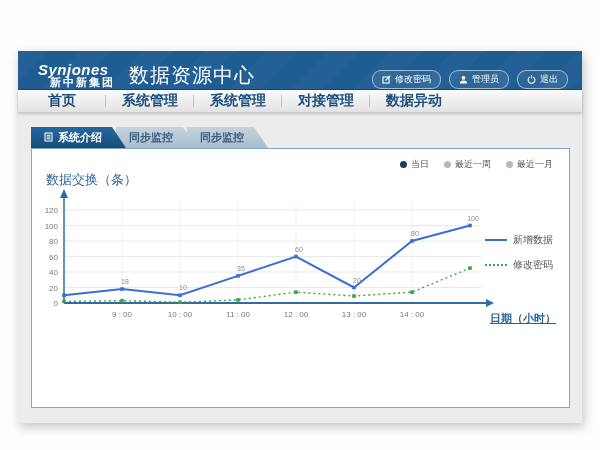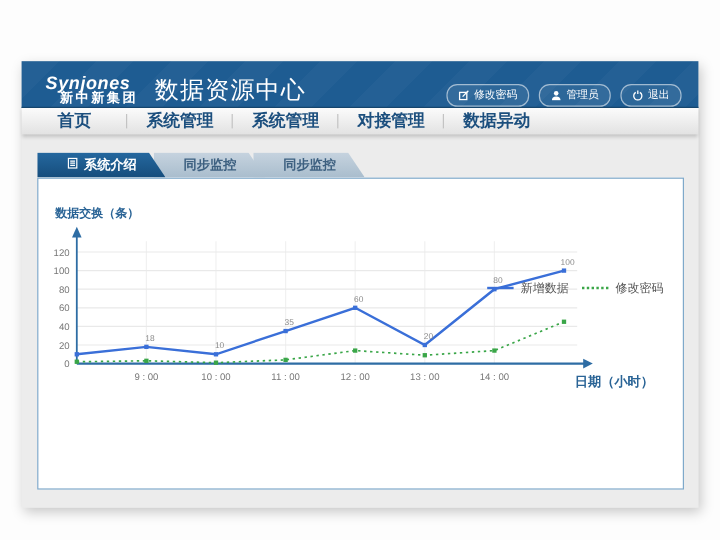--- a/index.html
+++ b/index.html
@@ -44,41 +44,41 @@
   }
   .nav-item:not(:last-child)::after {
     content:""; position:absolute; right:0; top:50%; transform:translateY(-50%);
     width:1px; height:12px; background:#c3c3c3;
   }
   
   .content { position:relative; height:311px; background:#ececec; }
   .tabs { position:absolute; left:13px; top:15px; display:flex; height:21px; }
   .tab {
     position:relative; display:flex; align-items:center; gap:5px;
-    padding:0 24px 0 25px; font-size:11px; font-weight:bold; cursor:pointer;
+    padding:0 24px 0 13px; font-size:11px; font-weight:bold; cursor:pointer;
     clip-path:polygon(0 0, calc(100% - 14px) 0, 100% 100%, 0 100%);
   }
   .tab.active { background:linear-gradient(#25689f,#164d7c); color:#fff; z-index:3; }
   .tab.inactive { background:linear-gradient(#c6d3df,#a9bdcd); color:#3d6080; z-index:2; margin-left:-10px; }
   .tab.inactive + .tab.inactive { z-index:1; }
   .panel {
     position:absolute; left:13px; top:36px; width:539px; height:260px;
     background:#fff; border:1px solid #7fa9ca;
   }
   
   .range-legend { position:absolute; top:9px; right:16px; display:flex; gap:15px; }
   .range-opt { display:flex; align-items:center; gap:4px; font-size:9px; color:#555; cursor:pointer; }
   .dot { width:7px; height:7px; border-radius:50%; background:#b3bac1; }
   .range-opt.selected .dot { background:#1f3b63; }
-  .ylabel { position:absolute; left:14px; top:22px; font-size:10px; font-weight:bold; color:#2a6496; }
+  .ylabel { position:absolute; left:14px; top:22px; font-size:13px; font-weight:normal; color:#2a6496; }
   .chart-svg { position:absolute; left:5px; top:38px; }
   .chart-svg text.tick { font-size:8px; fill:#777; font-family:"Liberation Sans","DejaVu Sans",sans-serif; }
   .chart-svg text.pt-label { font-size:7px; fill:#8a8a8a; font-family:"Liberation Sans","DejaVu Sans",sans-serif; }
-  .xlabel { position:absolute; right:24px; top:162px; font-size:11px; font-weight:bold; color:#2a6496; }
-  .series-legend { position:absolute; right:16px; top:84px; display:flex; flex-direction:row; gap:11px; }
+  .xlabel { position:absolute; right:13px; top:162px; font-size:11px; font-weight:bold; color:#2a6496;text-decoration:underline; }
+  .series-legend { position:absolute; right:16px; top:84px; display:flex; flex-direction:column; gap:11px; }
   .series-item { display:flex; align-items:center; gap:6px; font-size:10px; color:#555; cursor:pointer; }
   .sample { width:22px; border-top-width:2px; border-top-style:solid; }
   .sample.solid { border-top-color:#3a6fd8; }
   .sample.dotted { border-top-style:dotted; border-top-color:#3aa648; }
   .note {
     position:absolute; left:24px; right:10px; top:205px;
     font-size:8px; color:#9a9a9a; white-space:nowrap; overflow:hidden;
   }
   .note .red { color:#cc3333; }
 </style>
@@ -150,20 +150,34 @@
         <div class="tab inactive">
           <span>同步监控</span>
         </div>
         <div class="tab inactive">
           <span>同步监控</span>
         </div>
       </div>
 
       <div class="panel">
 
+        <div class="range-legend">
+          <div class="range-opt selected">
+            <span class="dot"></span>
+            <span>当日</span>
+          </div>
+          <div class="range-opt">
+            <span class="dot"></span>
+            <span>最近一周</span>
+          </div>
+          <div class="range-opt">
+            <span class="dot"></span>
+            <span>最近一月</span>
+          </div>
+        </div>
 
         <div class="ylabel">数据交换（条）</div>
 
         <svg class="chart-svg" width="520" height="142" viewBox="0 0 520 142">
             <line x1="85" y1="14" x2="85" y2="116" stroke="#f1f1f1" stroke-width="1"></line>
             <line x1="143" y1="14" x2="143" y2="116" stroke="#f1f1f1" stroke-width="1"></line>
             <line x1="201" y1="14" x2="201" y2="116" stroke="#f1f1f1" stroke-width="1"></line>
             <line x1="259" y1="14" x2="259" y2="116" stroke="#f1f1f1" stroke-width="1"></line>
             <line x1="317" y1="14" x2="317" y2="116" stroke="#f1f1f1" stroke-width="1"></line>
             <line x1="375" y1="14" x2="375" y2="116" stroke="#f1f1f1" stroke-width="1"></line>

